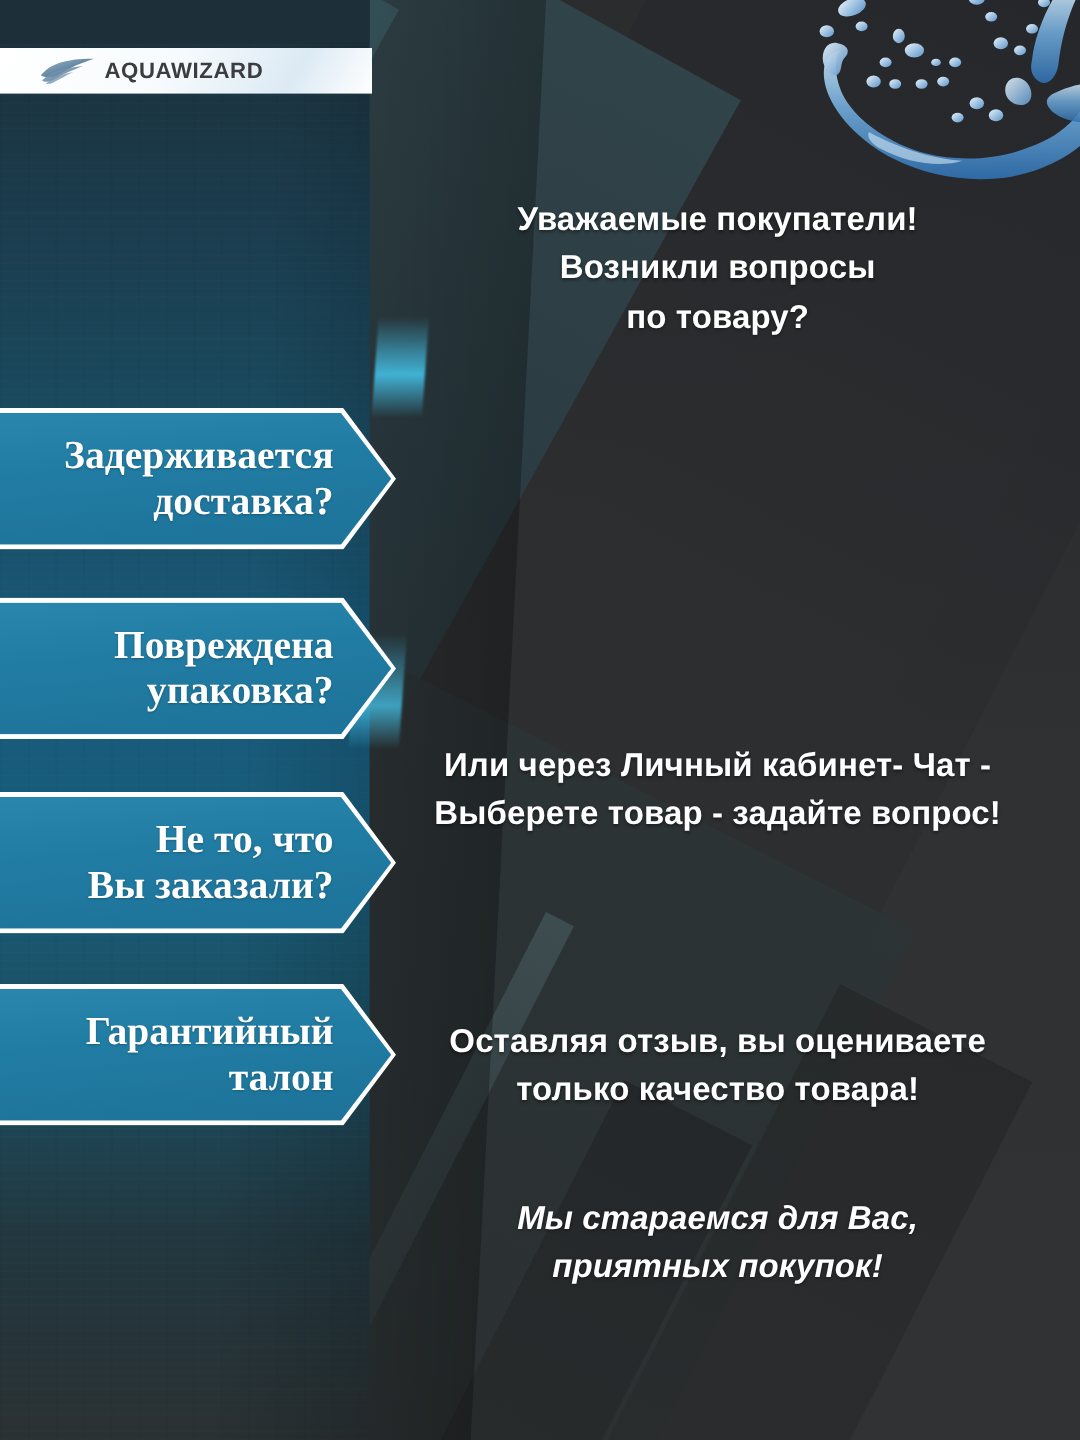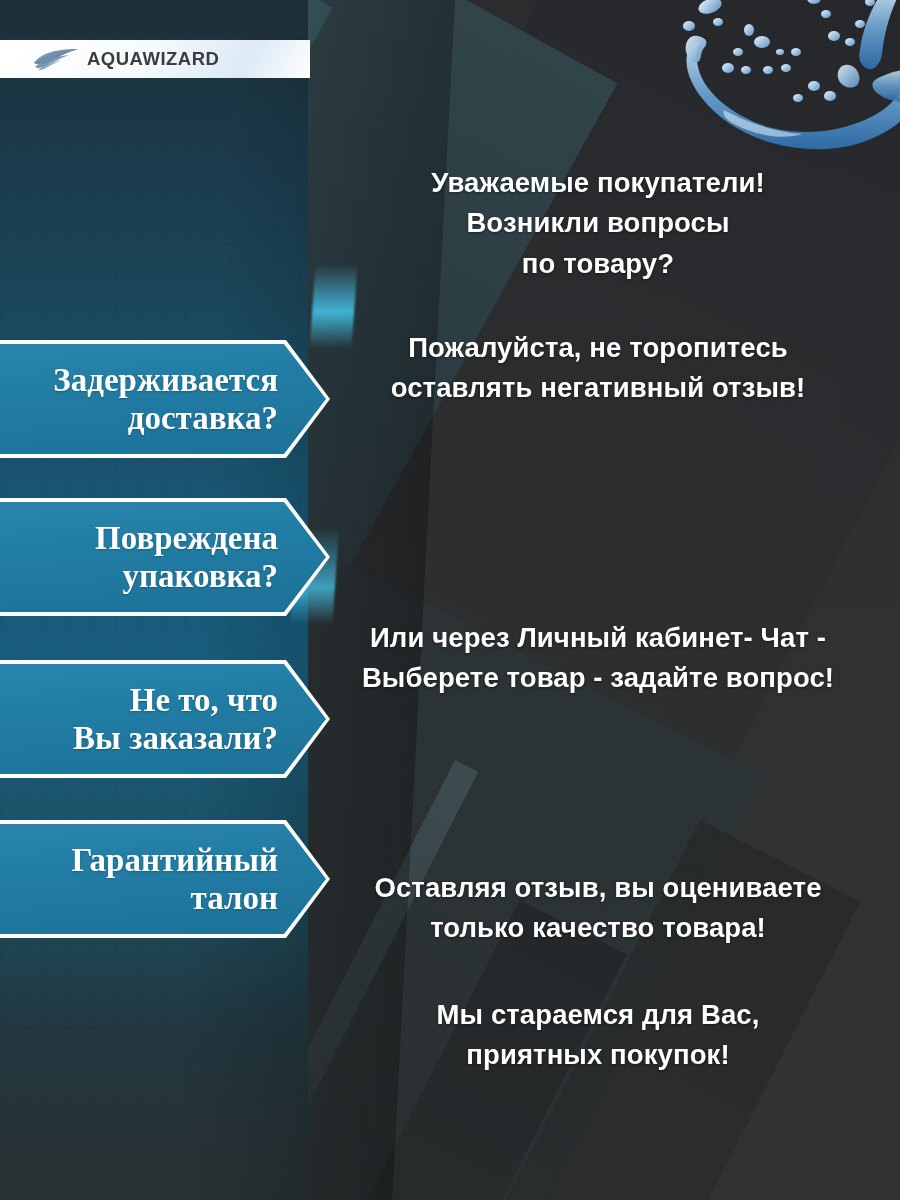--- a/index.html
+++ b/index.html
@@ -299,22 +299,20 @@
 
   <div class="banner-outline" style="top:820px;height:118px;">
     <div class="banner-fill" style="height:110px;"></div>
     <div class="banner-label" style="height:118px;">Гарантийный
 талон</div>
   </div>
 
   <div class="text-col" style="top:163px;">Уважаемые покупатели!
 Возникли вопросы
 по товару?</div>
-  <div class="text-col" style="top:328px;">Пожалуйста, не торопитесь
-оставлять негативный отзыв!</div>
   <div class="text-col" style="top:618px;">Или через Личный кабинет- Чат -
 Выберете товар - задайте вопрос!</div>
-  <div class="text-col" style="top:848px;margin-top:20px;">Оставляя отзыв, вы оцениваете
+  <div class="text-col" style="top:848px;">Оставляя отзыв, вы оцениваете
 только  качество товара!</div>
-  <div class="text-col" style="top:995px;">Мы стараемся для Вас,
+  <div class="text-col" style="top:995px;font-style:italic;">Мы стараемся для Вас,
 приятных покупок!</div>
 
 </div>
 
 </body></html>

